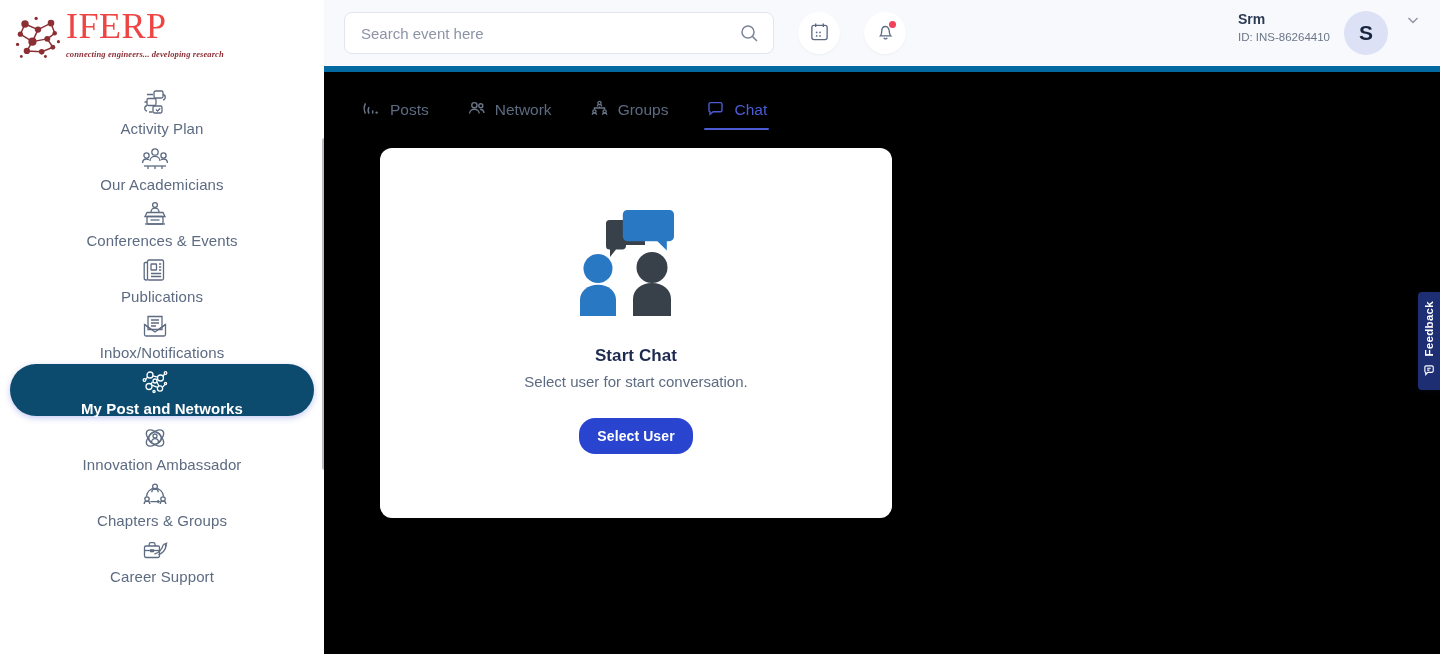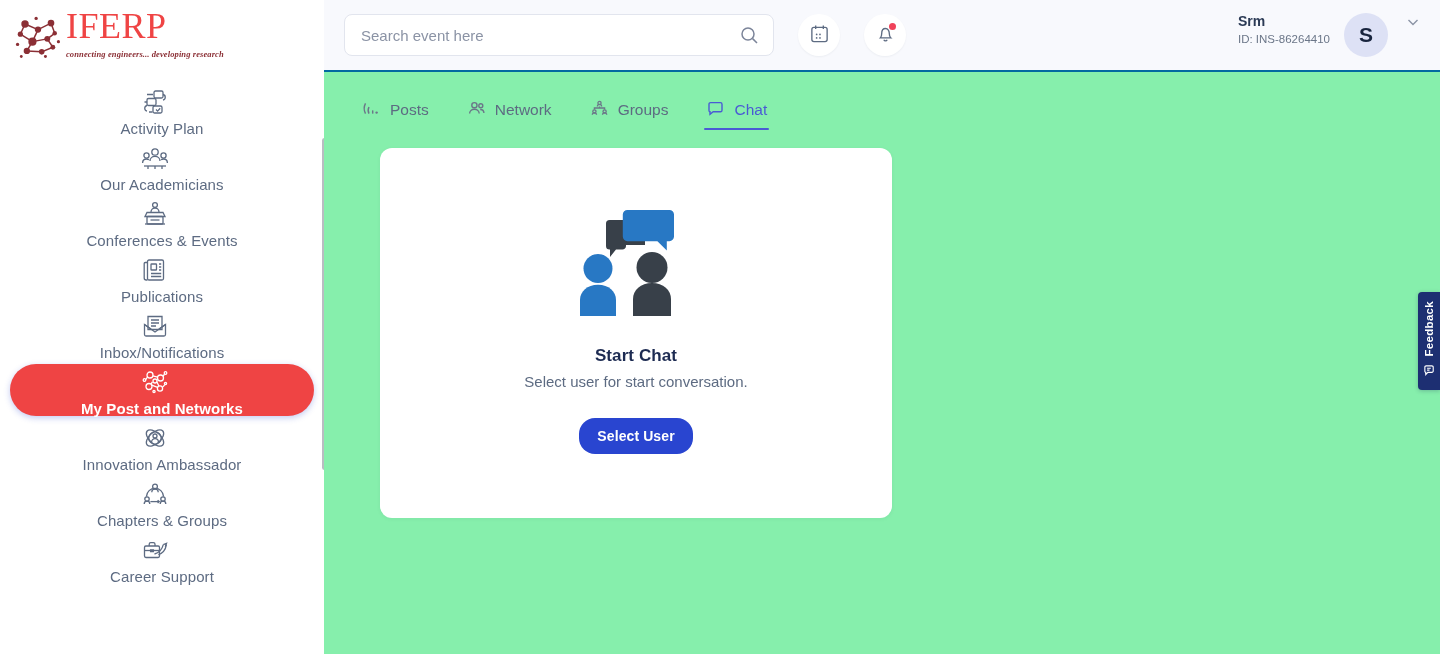--- a/index.html
+++ b/index.html
@@ -42,37 +42,37 @@
     padding:0 14px; border-radius:26px; cursor:pointer;
     color:#5d6b82; font-size:15px;flex-direction:column;
   }
   .nav-item .nav-ico{
     width:36px; height:36px; flex:0 0 36px; display:flex;
     align-items:center; justify-content:center; margin-right:14px;
   }
   .nav-item .nav-ico svg{ width:28px; height:28px; }
   .nav-item .nav-label{ font-size:15px; letter-spacing:.1px; }
   .nav-item.active{
-    background:#ef4444; color:#ffffff; box-shadow:0 2px 6px rgba(41,69,208,.28);
+    background:#0c4a6e; color:#ffffff; box-shadow:0 2px 6px rgba(41,69,208,.28);
   }
   .nav-item.active .nav-label{ font-weight:700; }
 
   
   .side-scroll{
     position:absolute; left:322px; top:138px; width:5px; height:332px;
     background:#b9bcc2; border-radius:3px;
   }
 
   
   .right{ flex:1 1 auto; display:flex; flex-direction:column; min-width:0; position:relative; }
 
   .topbar{
     height:72px; flex:0 0 72px; background:#f8f9fd;
     display:flex; align-items:center; padding:0 18px 0 20px;
-    border-bottom:2px solid #0369a1;
+    border-bottom:6px solid #0369a1;
   }
   .search-box{
     width:430px; height:42px; background:#ffffff;
     border:1px solid #e2e5ee; border-radius:8px;
     display:flex; align-items:center; padding:0 14px 0 16px;
   }
   .search-box input{
     flex:1 1 auto; border:none; outline:none; background:transparent;
     font-family:"Liberation Sans", sans-serif; font-size:15px; color:#5d6b82;
   }
@@ -100,21 +100,21 @@
   .user-id{ font-size:11.5px; color:#6b7688; line-height:16px; margin-top:1px; }
   .avatar{
     width:44px; height:44px; border-radius:50%; background:#dde1f5;
     display:flex; align-items:center; justify-content:center;
     font-size:21px; font-weight:700; color:#18243d;
   }
   .chev{ width:18px; height:18px; margin-left:16px; color:#8b93a5; }
 
   
   .content{
-    flex:1 1 auto; background:#86efac; position:relative; overflow:hidden;
+    flex:1 1 auto; background:#000000; position:relative; overflow:hidden;
     padding:0 16px 0 26px;
   }
   .tabs{ display:flex; align-items:center; height:76px; padding-left:12px; gap:38px; }
   .tab{
     display:flex; align-items:center; gap:9px; cursor:pointer;
     height:44px; color:#5d6b82; font-size:15.5px; position:relative;
   }
   .tab svg{ width:19px; height:19px; }
   .tab.active{ color:#4a5bd4; }
   .tab.active .tab-underline{

